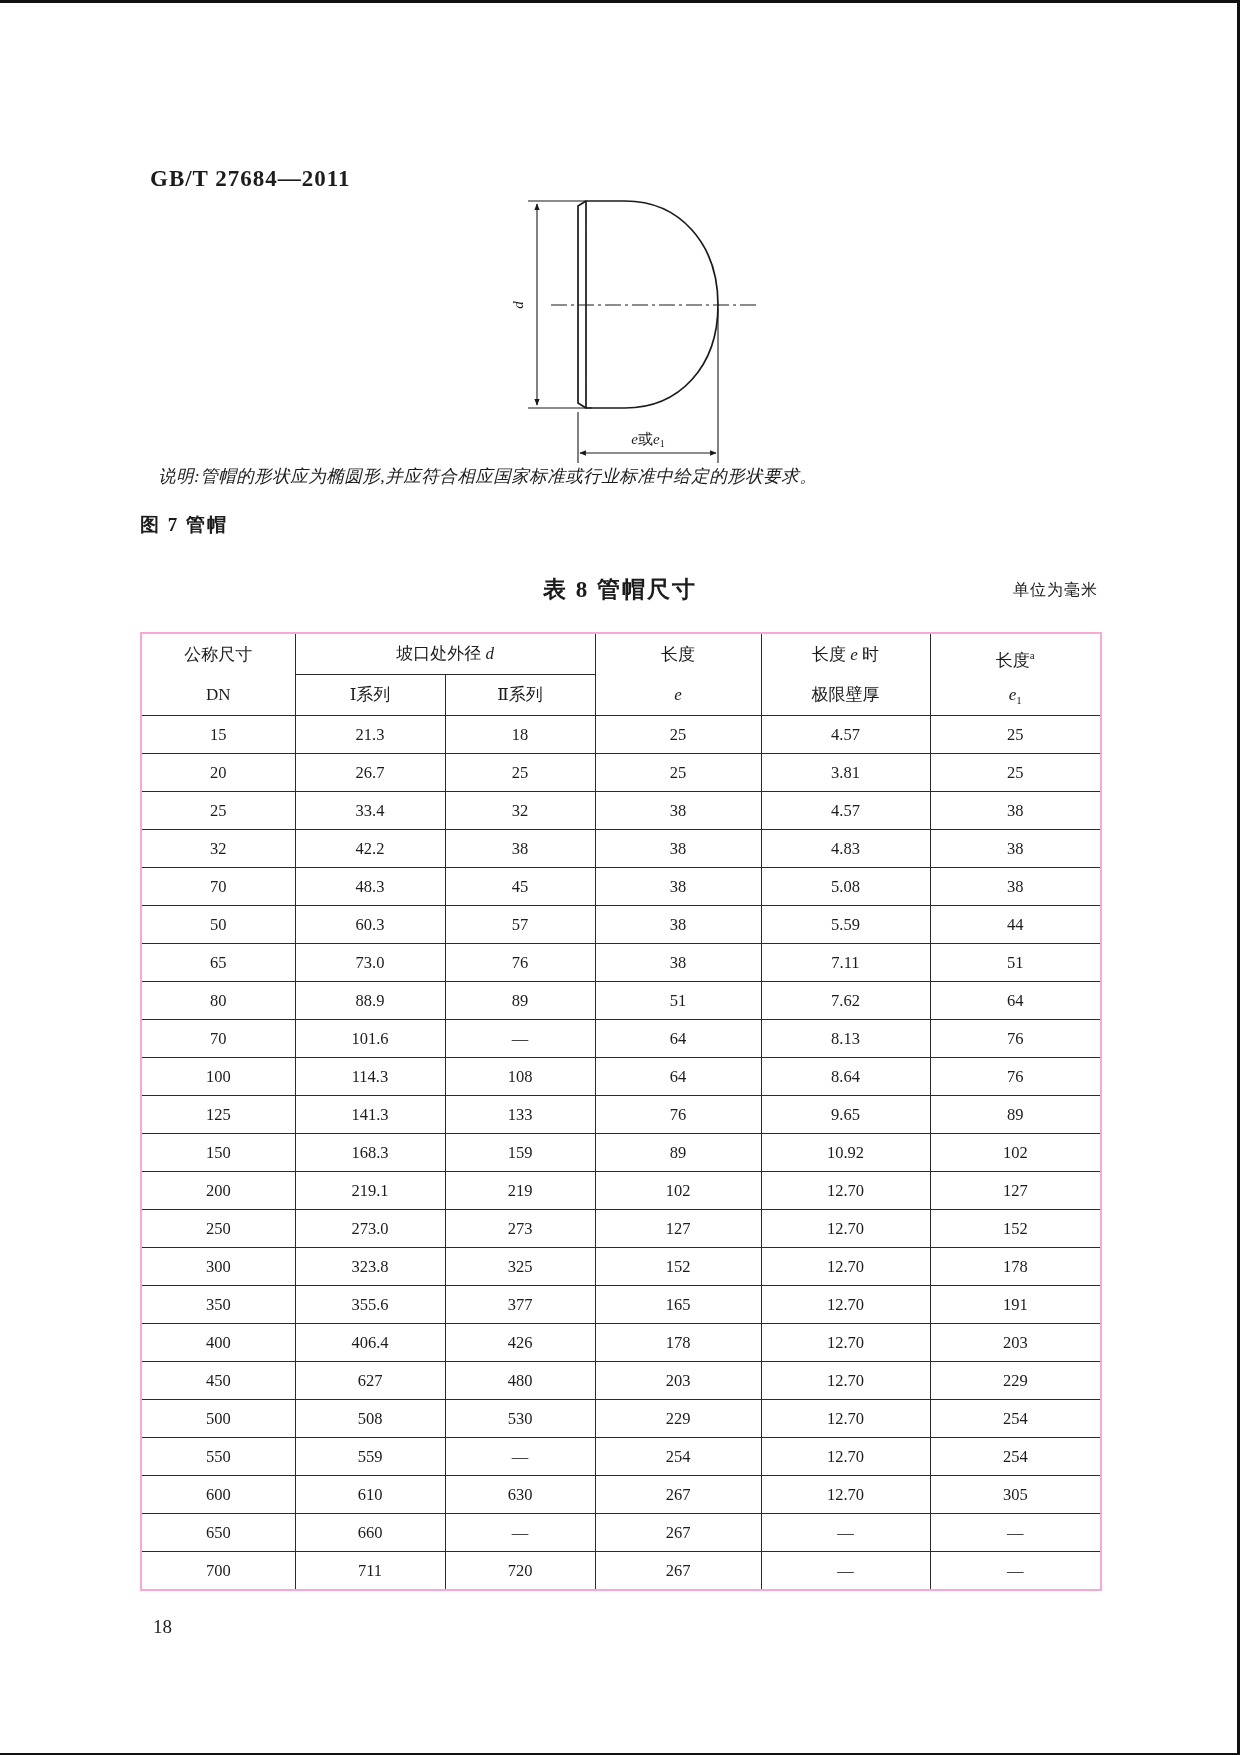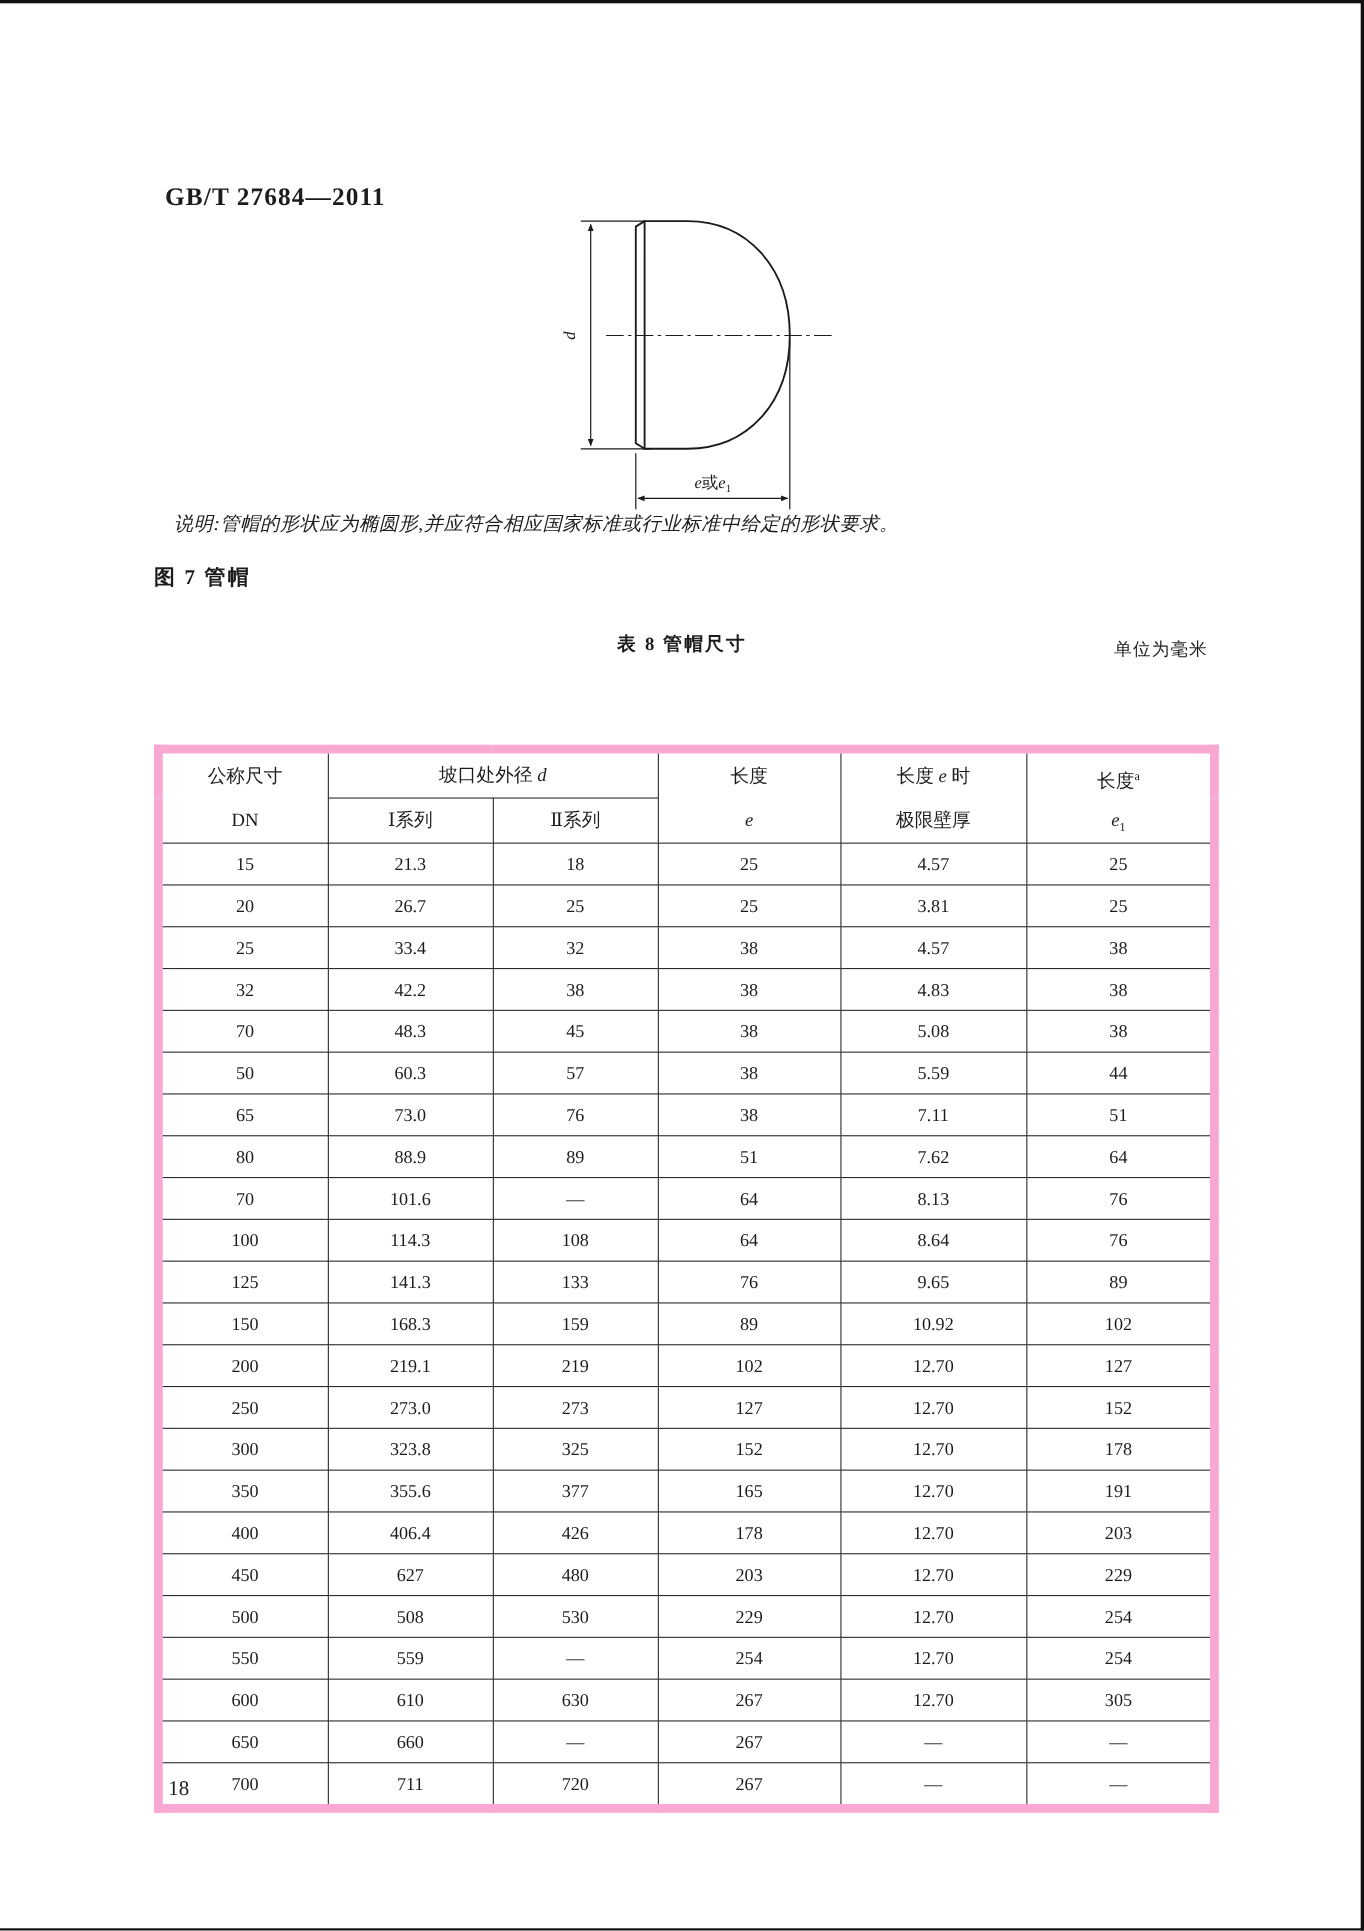--- a/index.html
+++ b/index.html
@@ -38,37 +38,37 @@
     font-size:17.5px; letter-spacing:0.5px;font-style:italic;
   }
   .fig-title {
     position:absolute; left:140px; top:512px; width:960px;
     text-align:left; font-size:19px; font-weight:bold; letter-spacing:2px;
   }
   .table-caption-row {
     position:absolute; left:140px; top:574px; width:960px; height:30px;
   }
   .table-title {
-    text-align:center; font-size:17px; font-weight:bold; letter-spacing:2px;
+    text-align:center; font-size:23px; font-weight:bold; letter-spacing:2px;
   }
   .unit-note {
     position:absolute; right:2px; top:6px; font-size:16px; letter-spacing:1px;
   }
 
   table.dim-table {
     position:absolute; left:140px; top:632px; width:960px;
     border-collapse:collapse; table-layout:fixed;
     font-size:16.5px;
   }
   table.dim-table td {
     border:1px solid #2b2b2b;
     text-align:center; vertical-align:middle;
     padding:0;
   }
-  table.dim-table { border:8px solid #f9a8d4;margin-top:45px; }
+  table.dim-table { border:2px solid #f9a8d4; }
   table.dim-table thead td { font-size:17px; }
   .h-line { height:40px; line-height:40px; }
   table.dim-table tbody td { height:37px; }
   sup.note-a { font-size:11px; vertical-align:super; }
   sub.sub-1  { font-size:11px; }
 
   .page-number {
     position:absolute; left:153px; top:1616px; font-size:19px;
   }
 </style>

